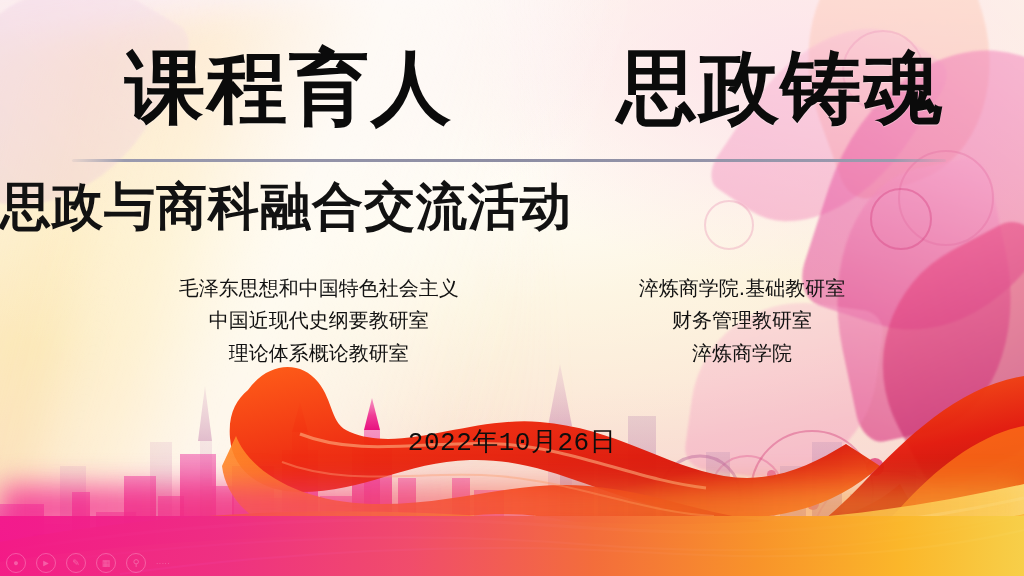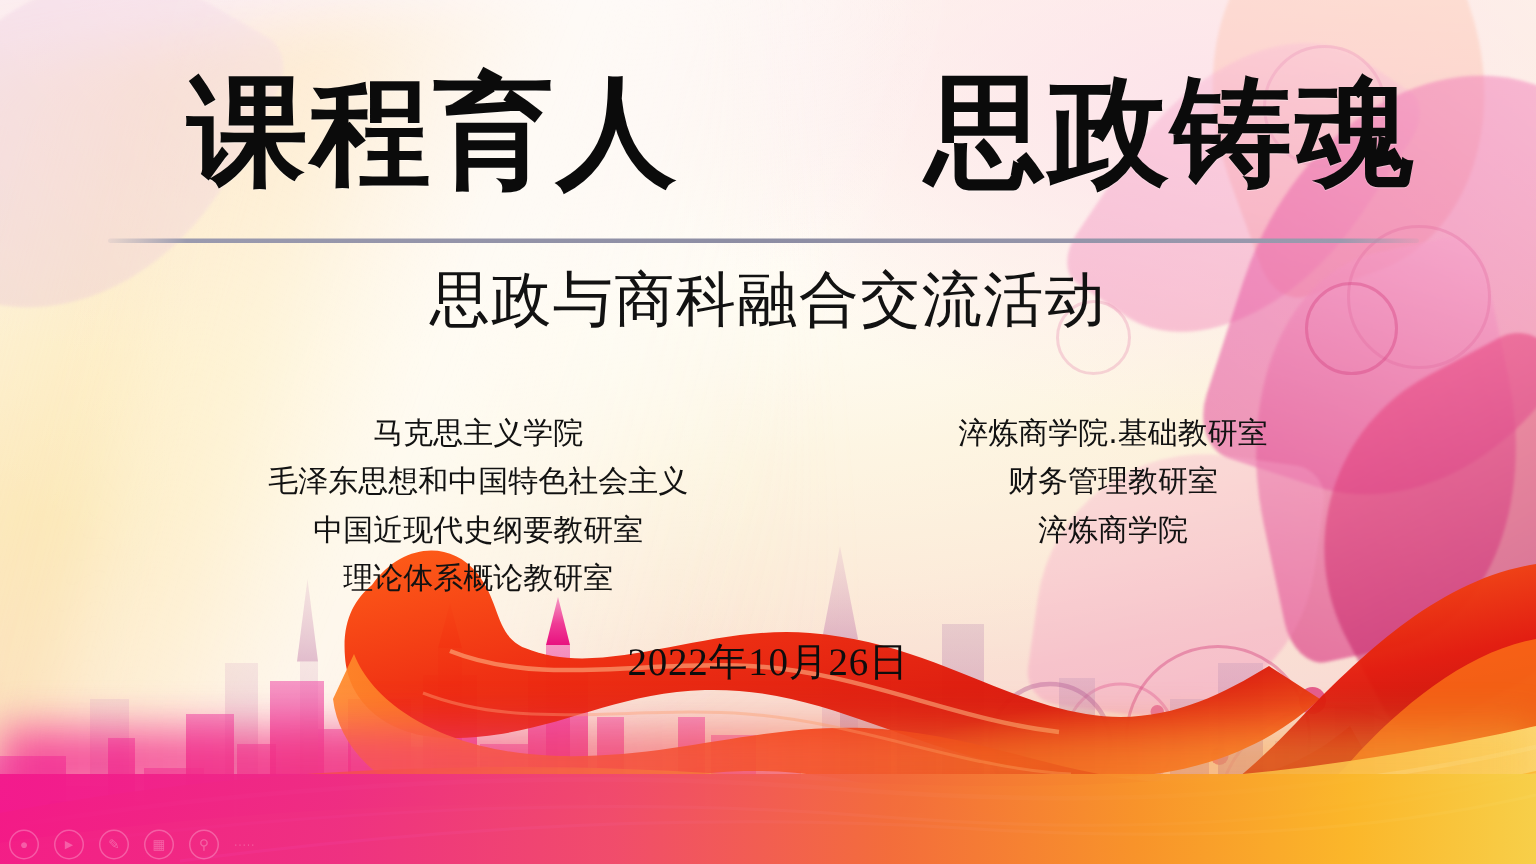--- a/index.html
+++ b/index.html
@@ -191,24 +191,24 @@
     height: 3px;
     background: linear-gradient(90deg, rgba(160,160,175,.15) 0%, #9a9aae 6%, #8d8da3 50%, #9a9aae 94%, rgba(160,160,175,.15) 100%);
     border-radius: 2px;
   }
 
   .subtitle {
     position: absolute;
     top: 176px;
     left: 0;
     width: 100%;
-    text-align: center;
+    text-align: left;
     font-family: "DejaVu Sans", "Liberation Sans", sans-serif;
-    font-weight: 400;
-    font-size: 40px;
+    font-weight: 700;
+    font-size: 51px;
     line-height: 1.2;
     letter-spacing: 1px;
     color: #121212;
   }
 
   .orgs {
     position: absolute;
     top: 272px;
     left: 0;
     width: 100%;
@@ -225,21 +225,21 @@
     color: #121212;
     white-space: nowrap;
   }
 
   .event-date {
     position: absolute;
     top: 424px;
     left: 0;
     width: 100%;
     text-align: center;
-    font-family: Liberation Serif, serif;
+    font-family: Liberation Mono, monospace;
     font-size: 26px;
     color: #0d0d0d;
     letter-spacing: .5px;
   }
 </style>
 </head>
 <body>
 
 <div id="slide">
 
@@ -433,21 +433,20 @@
   <div class="content">
 
     <div class="main-title">课程育人　　思政铸魂</div>
 
     <div class="divider"></div>
 
     <div class="subtitle">思政与商科融合交流活动</div>
 
     <div class="orgs">
       <div class="org-col">
-        <div>马克思主义学院</div>
         <div>毛泽东思想和中国特色社会主义</div>
         <div>中国近现代史纲要教研室</div>
         <div>理论体系概论教研室</div>
       </div>
       <div class="org-col">
         <div>淬炼商学院.基础教研室</div>
         <div>财务管理教研室</div>
         <div>淬炼商学院</div>
       </div>
     </div>

